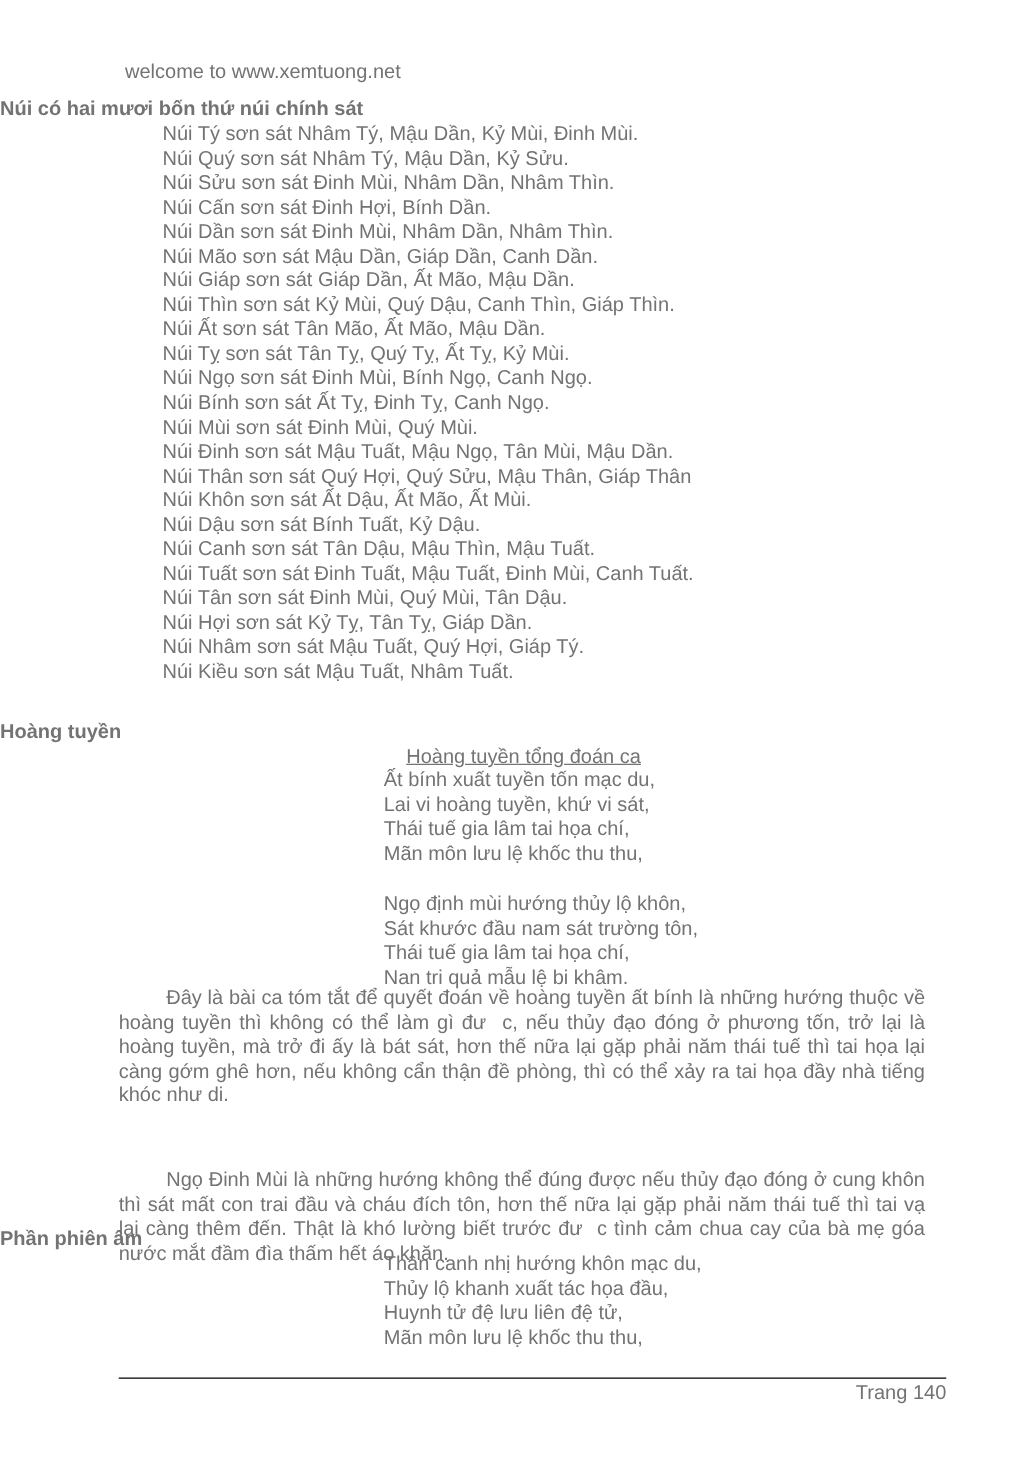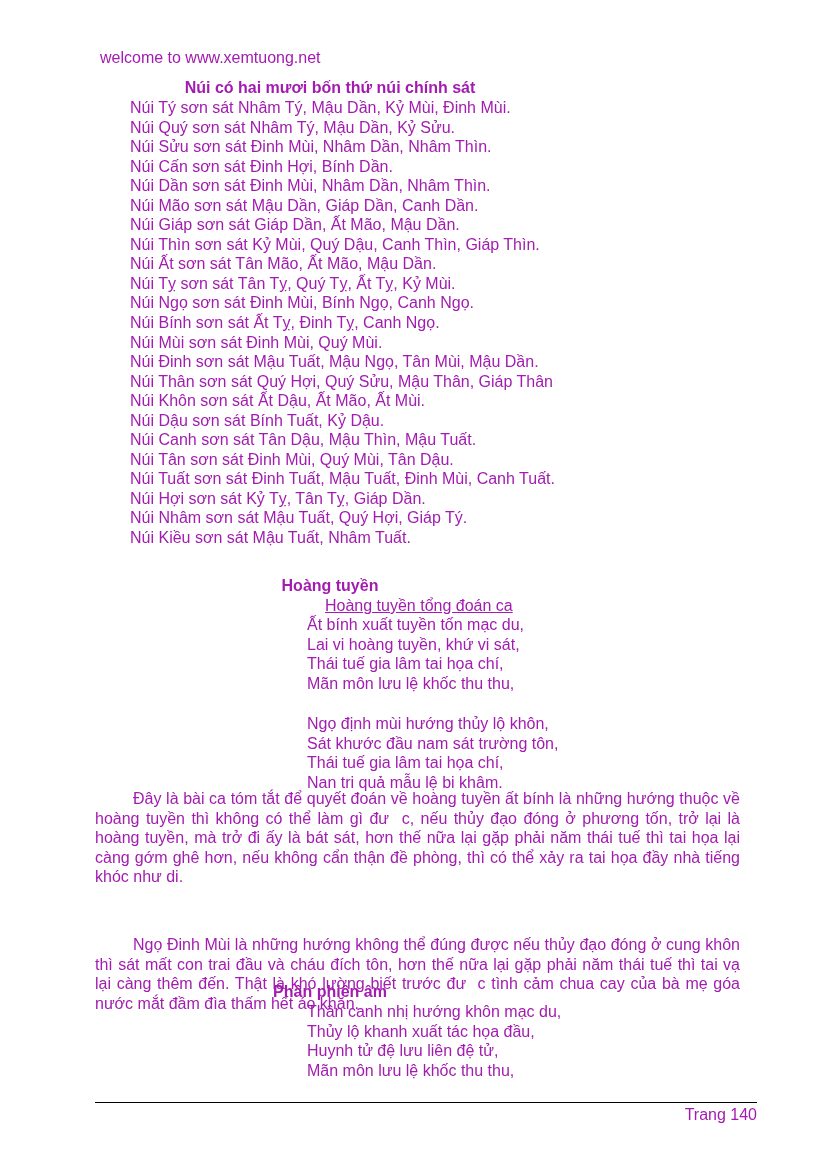--- a/index.html
+++ b/index.html
@@ -1,28 +1,28 @@
 <!DOCTYPE html>
 <html><head>
 <meta charset="utf-8">
 <style>
   html,body{margin:0;padding:0;background:#ffffff;}
   .page{
     position:relative;
     width:826px;height:1169px;
     background:#ffffff;
-    color:#a21caf;
+    color:#737373;
     font-family:"Liberation Sans",sans-serif;
     font-size:16px;
     line-height:19.55px;
     overflow:hidden;
   }
   .abs{position:absolute;}
   .bold{font-weight:700;}
-  .centered{left:0;width:660px;text-align:center;}
+  .centered{left:0;width:660px;text-align:left;}
   .poem div{white-space:nowrap;}
   .para{margin:0;text-indent:38px;text-align:justify;}
   .paras{left:95px;width:645px;}
   .footer-rule{left:95px;width:662px;border-top:1.5px solid #000000;height:0;}
   .footer-text{left:95px;width:662px;text-align:right;}
 </style>
 </head>
 <body>
 
 <div class="page">
@@ -43,22 +43,22 @@
     <div>Núi Ất sơn sát Tân Mão, Ất Mão, Mậu Dần.</div>
     <div>Núi Tỵ sơn sát Tân Tỵ, Quý Tỵ, Ất Tỵ, Kỷ Mùi.</div>
     <div>Núi Ngọ sơn sát Đinh Mùi, Bính Ngọ, Canh Ngọ.</div>
     <div>Núi Bính sơn sát Ất Tỵ, Đinh Tỵ, Canh Ngọ.</div>
     <div>Núi Mùi sơn sát Đinh Mùi, Quý Mùi.</div>
     <div>Núi Đinh sơn sát Mậu Tuất, Mậu Ngọ, Tân Mùi, Mậu Dần.</div>
     <div>Núi Thân sơn sát Quý Hợi, Quý Sửu, Mậu Thân, Giáp Thân</div>
     <div>Núi Khôn sơn sát Ất Dậu, Ất Mão, Ất Mùi.</div>
     <div>Núi Dậu sơn sát Bính Tuất, Kỷ Dậu.</div>
     <div>Núi Canh sơn sát Tân Dậu, Mậu Thìn, Mậu Tuất.</div>
+    <div>Núi Tuất sơn sát Đinh Tuất, Mậu Tuất, Đinh Mùi, Canh Tuất.</div>
     <div>Núi Tân sơn sát Đinh Mùi, Quý Mùi, Tân Dậu.</div>
-    <div>Núi Tuất sơn sát Đinh Tuất, Mậu Tuất, Đinh Mùi, Canh Tuất.</div>
     <div>Núi Hợi sơn sát Kỷ Tỵ, Tân Tỵ, Giáp Dần.</div>
     <div>Núi Nhâm sơn sát Mậu Tuất, Quý Hợi, Giáp Tý.</div>
     <div>Núi Kiều sơn sát Mậu Tuất, Nhâm Tuất.</div>
   </div>
 
   <div class="abs centered bold" style="top:576px;">Hoàng tuyền</div>
 
   <div class="abs" style="top:596px;left:325px;white-space:nowrap;text-decoration:underline;">Hoàng tuyền tổng đoán ca</div>
 
   <div class="abs poem" style="top:615px;left:307px;">

